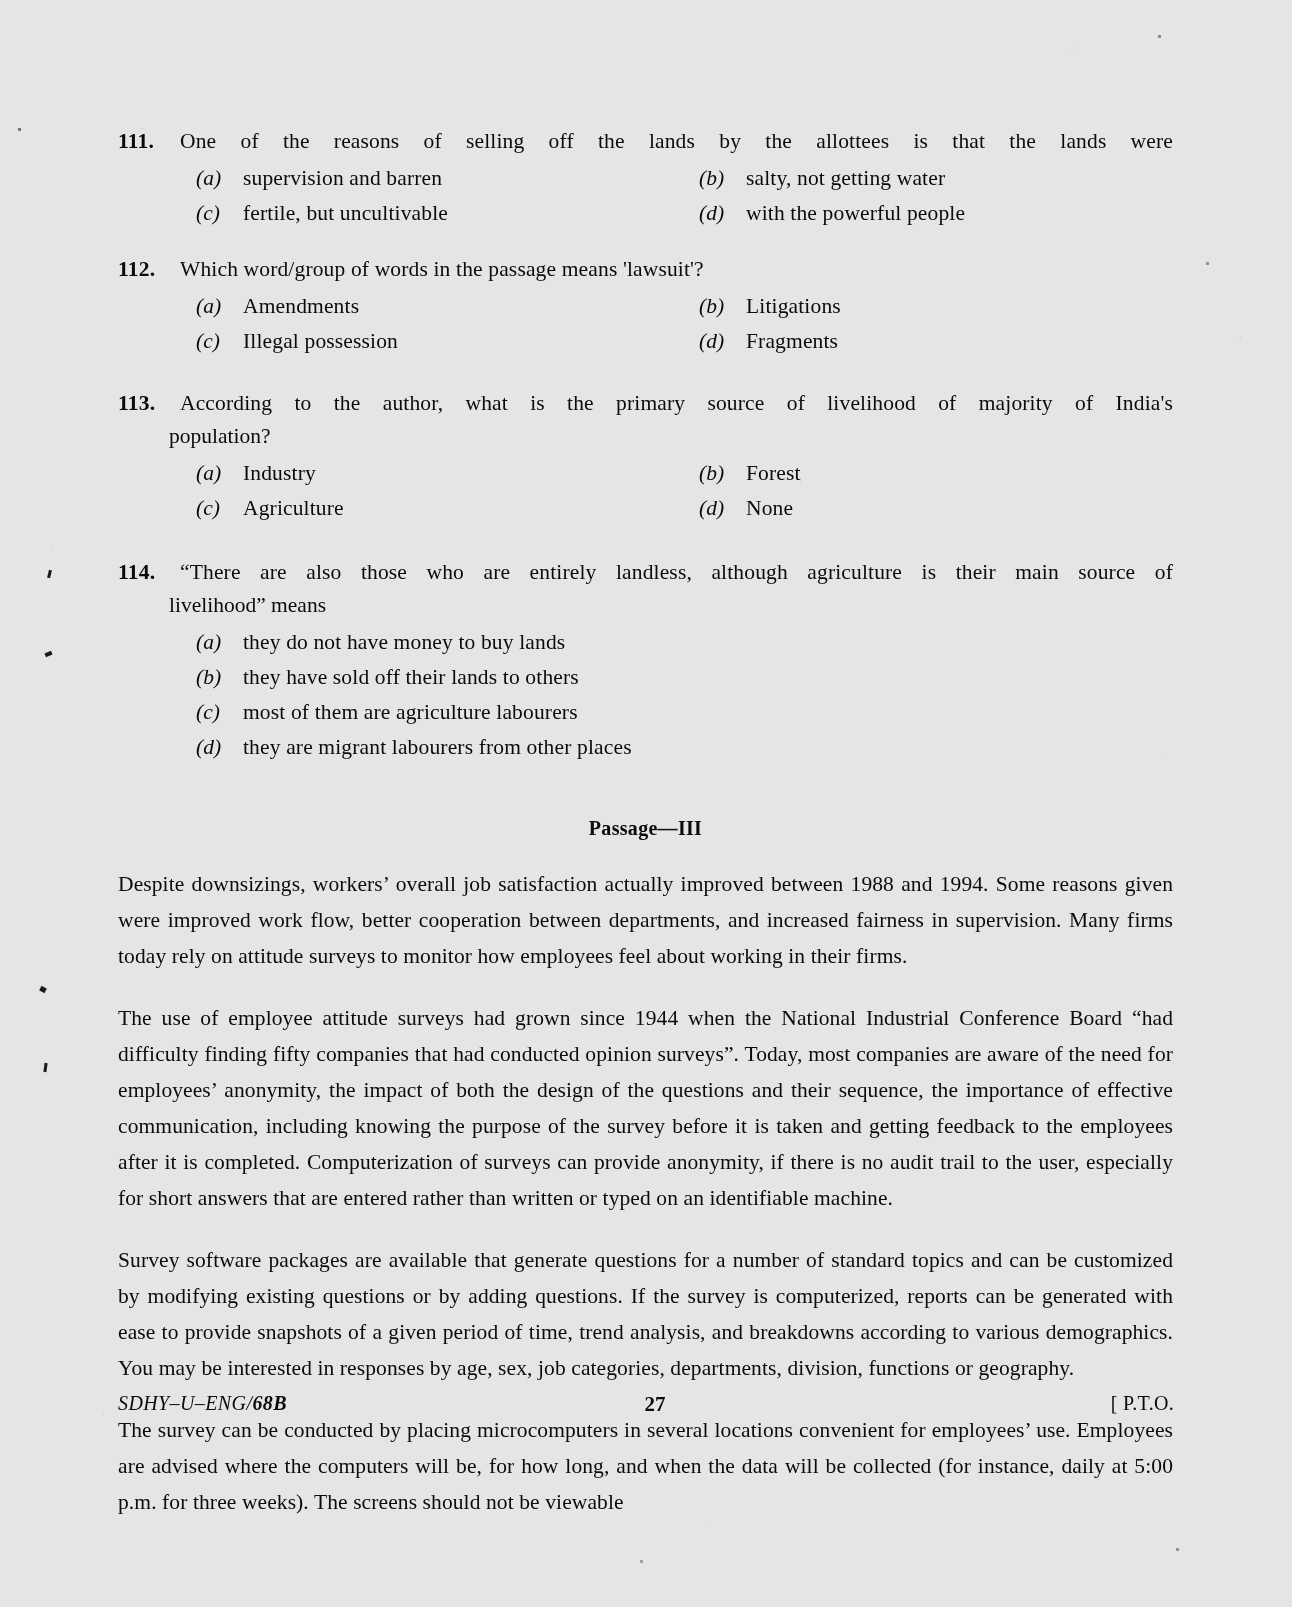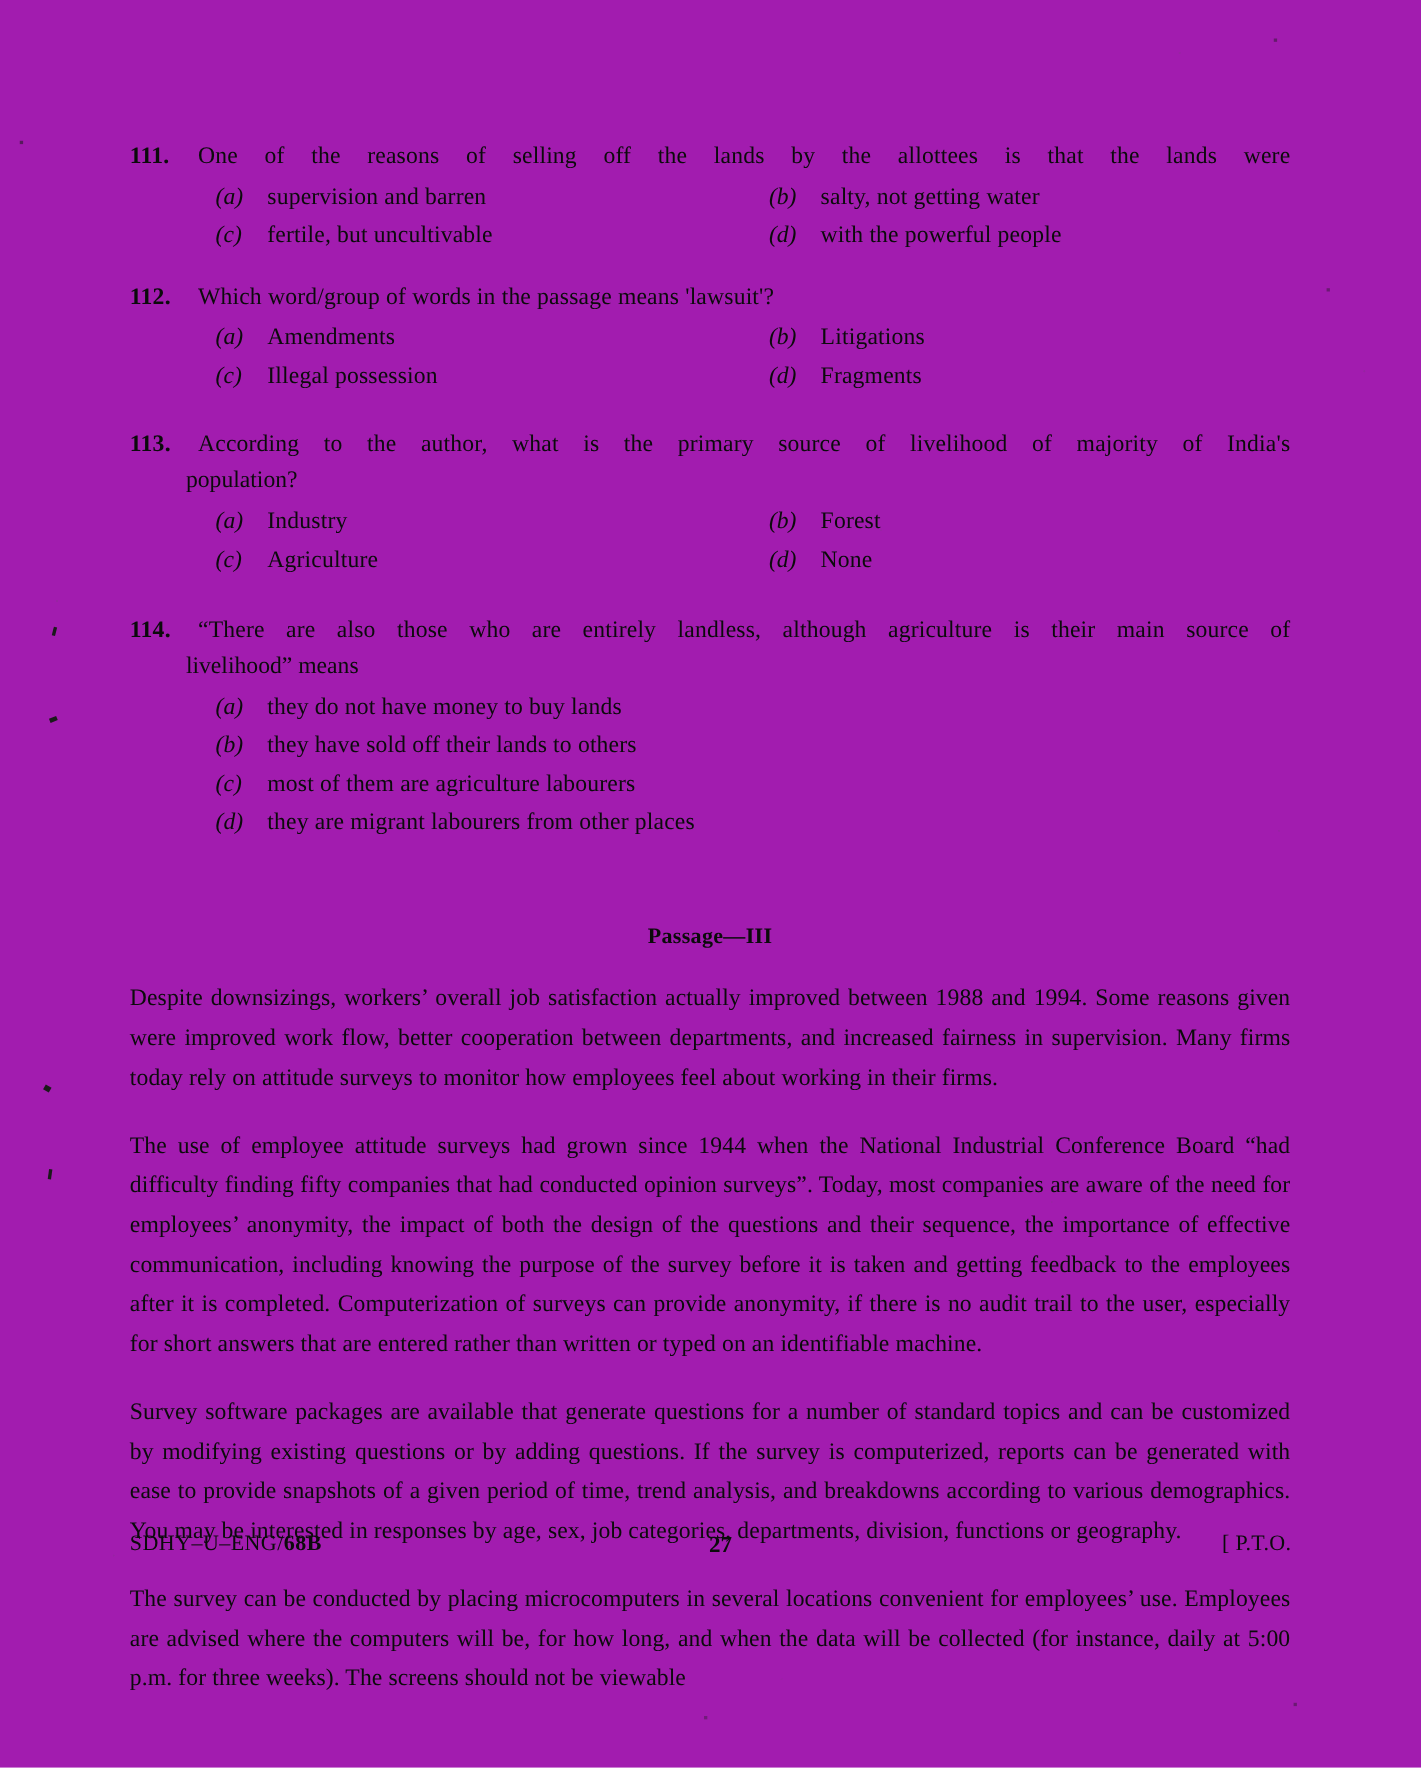--- a/index.html
+++ b/index.html
@@ -13,21 +13,21 @@
     position: relative;
     font-family: "Liberation Serif", "DejaVu Serif", serif;
     color: #0b0b0b;
     overflow: hidden;
   }
 
   
   #page {
     position: absolute;
     inset: 0;
-    background: #a21caf;
+    background: #e5e5e5;
   }
 
   
   #grain {
     position: absolute;
     inset: 0;
     pointer-events: none;
     opacity: .5;
     background-image:
       radial-gradient(circle at 11% 8%,  rgba(90,90,90,.35) 0 .7px, transparent 1.2px),
@@ -125,21 +125,21 @@
     box-sizing: border-box;
   }
   .optrow .opt.full {
     flex: 1 1 auto;
     padding-left: 78px;
     box-sizing: border-box;
   }
 
   
   #passage-section {
-    margin-top: 75px;
+    margin-top: 52px;
   }
   .passage-heading {
     text-align: center;
     font-weight: bold;
     font-size: 20px;
     letter-spacing: .3px;
     margin-bottom: 26px;
   }
   .para {
     font-size: 21.5px;
@@ -156,20 +156,21 @@
     left: 118px;
     right: 118px;
     top: 1392px;
     display: flex;
     align-items: baseline;
     font-size: 20px;
   }
   #footer .code {
     flex: 0 0 auto;
     letter-spacing: .4px;
+    font-style: italic;
   }
   #footer .code b { font-weight: bold; }
   #footer .pageno {
     position: absolute;
     left: 0;
     right: 0;
     text-align: center;
     font-weight: bold;
     font-size: 21px;
     margin-left: 18px;

